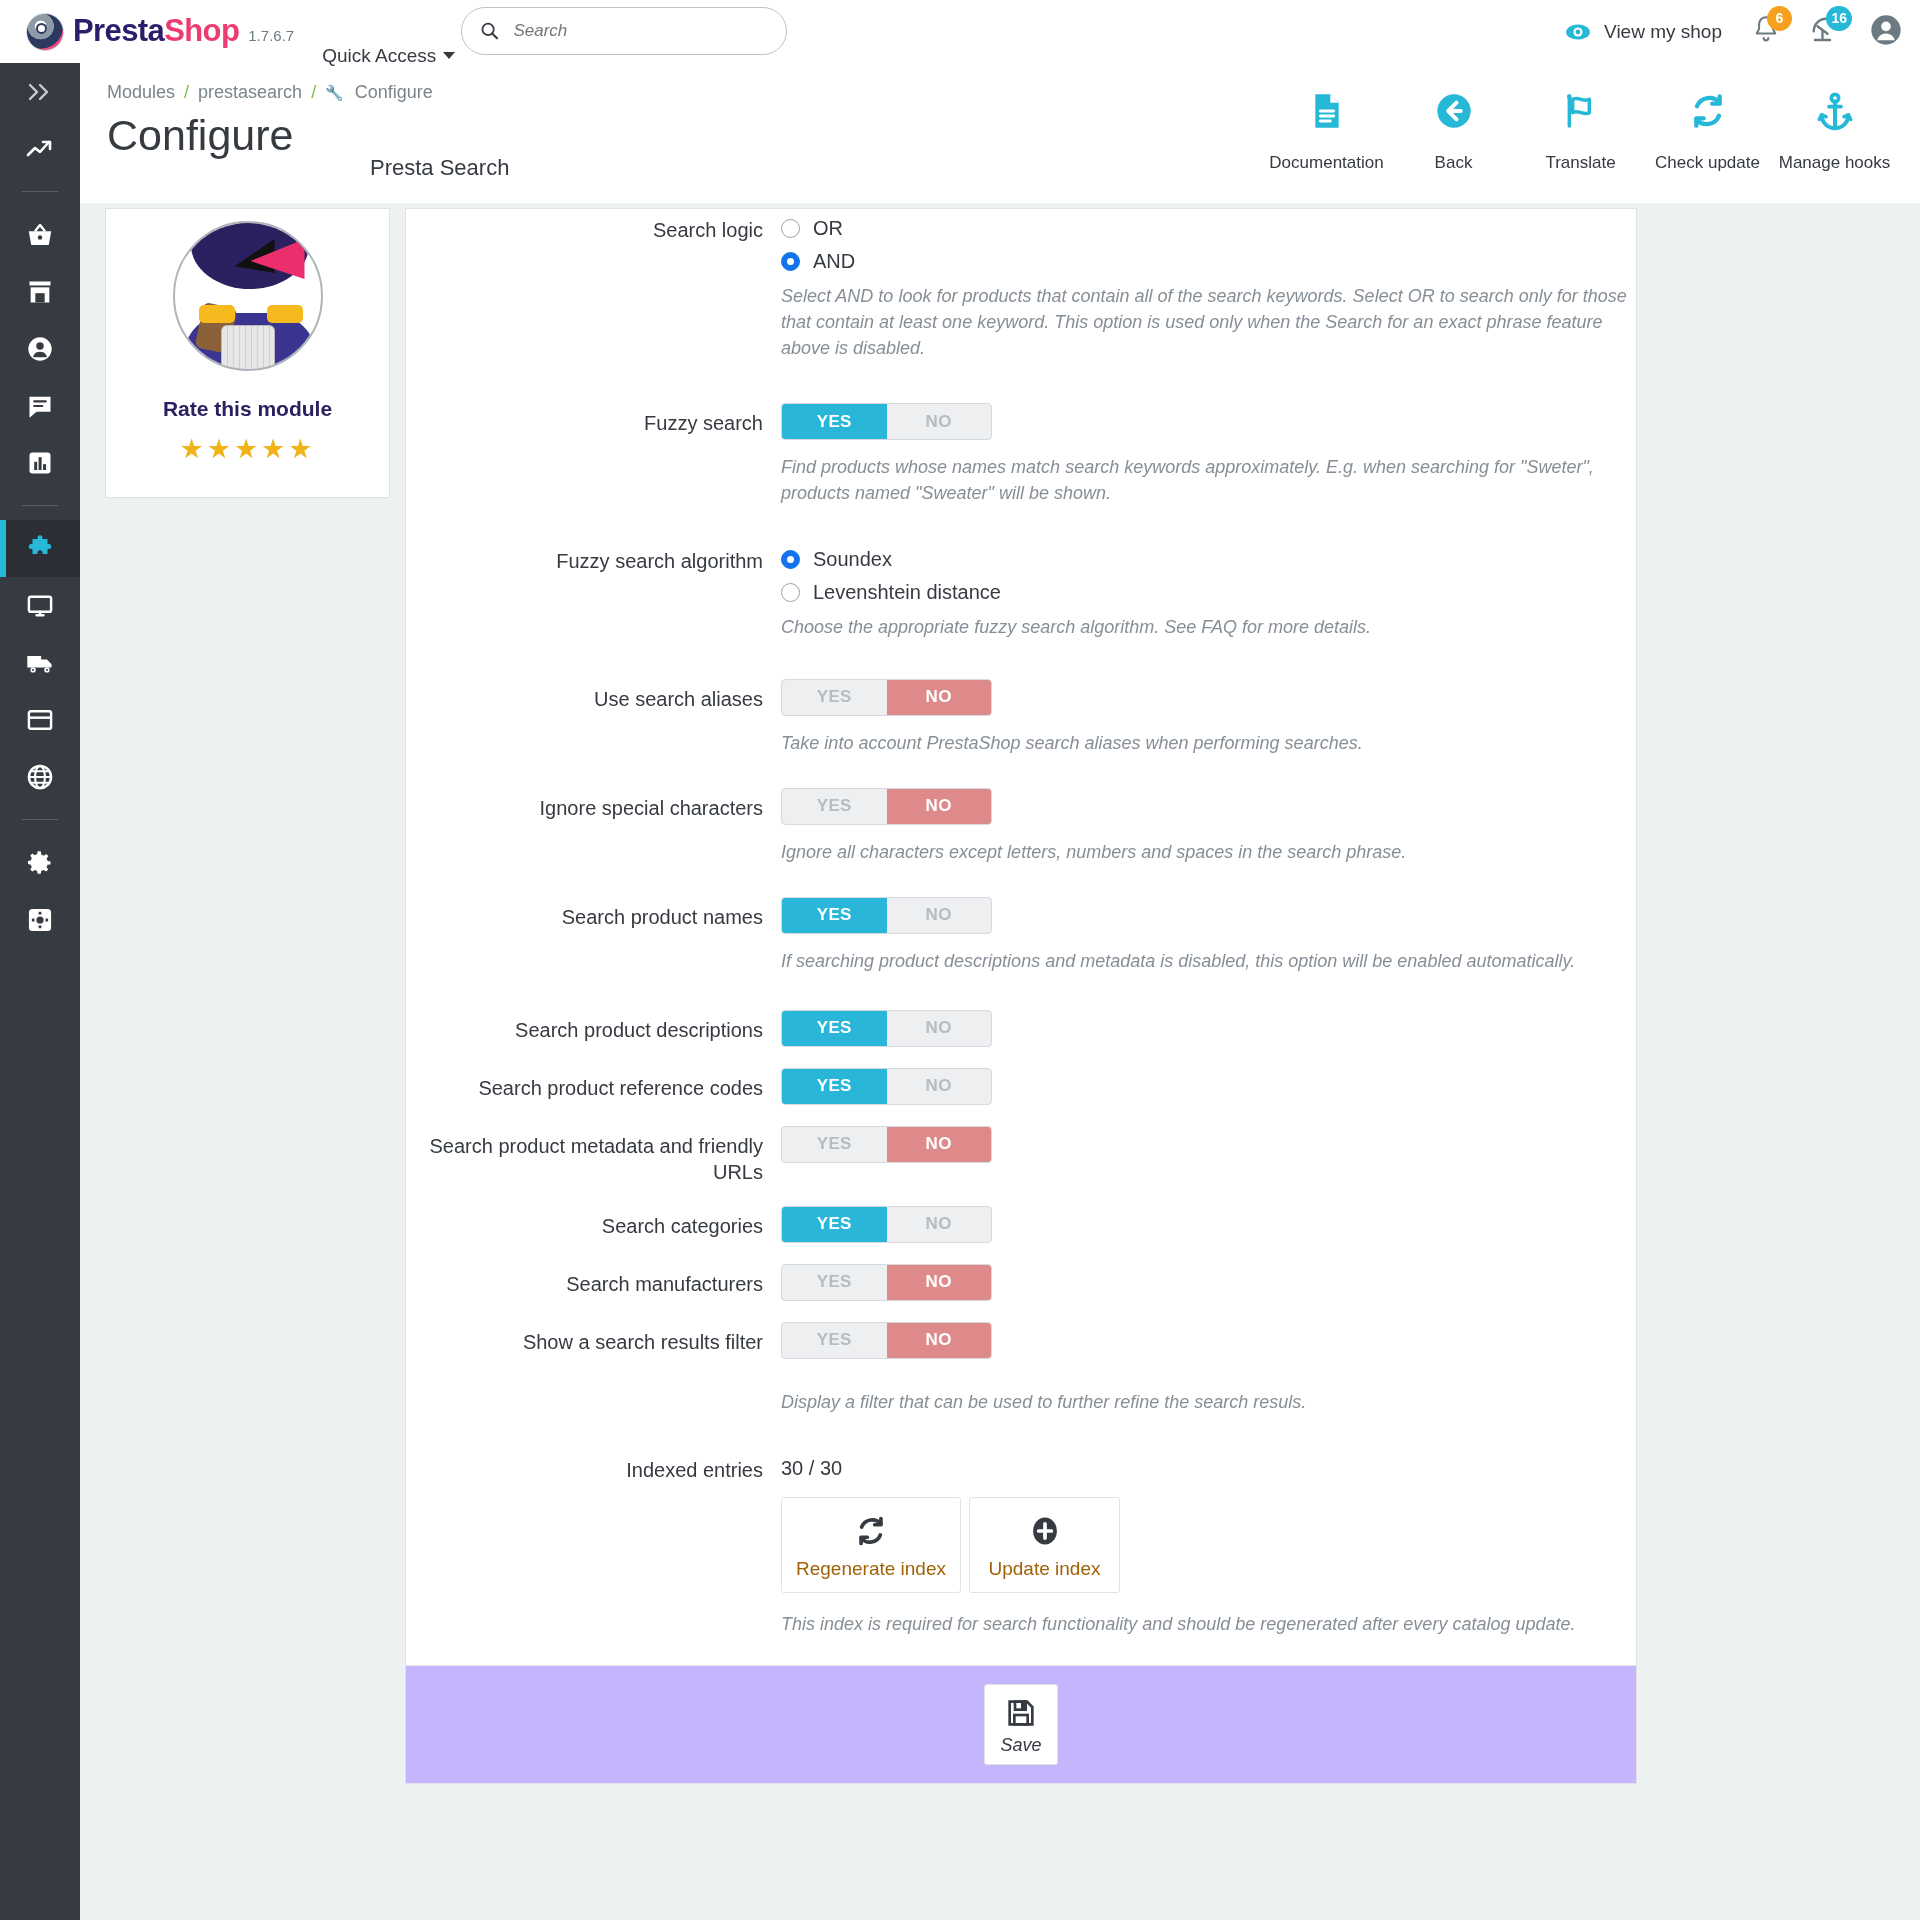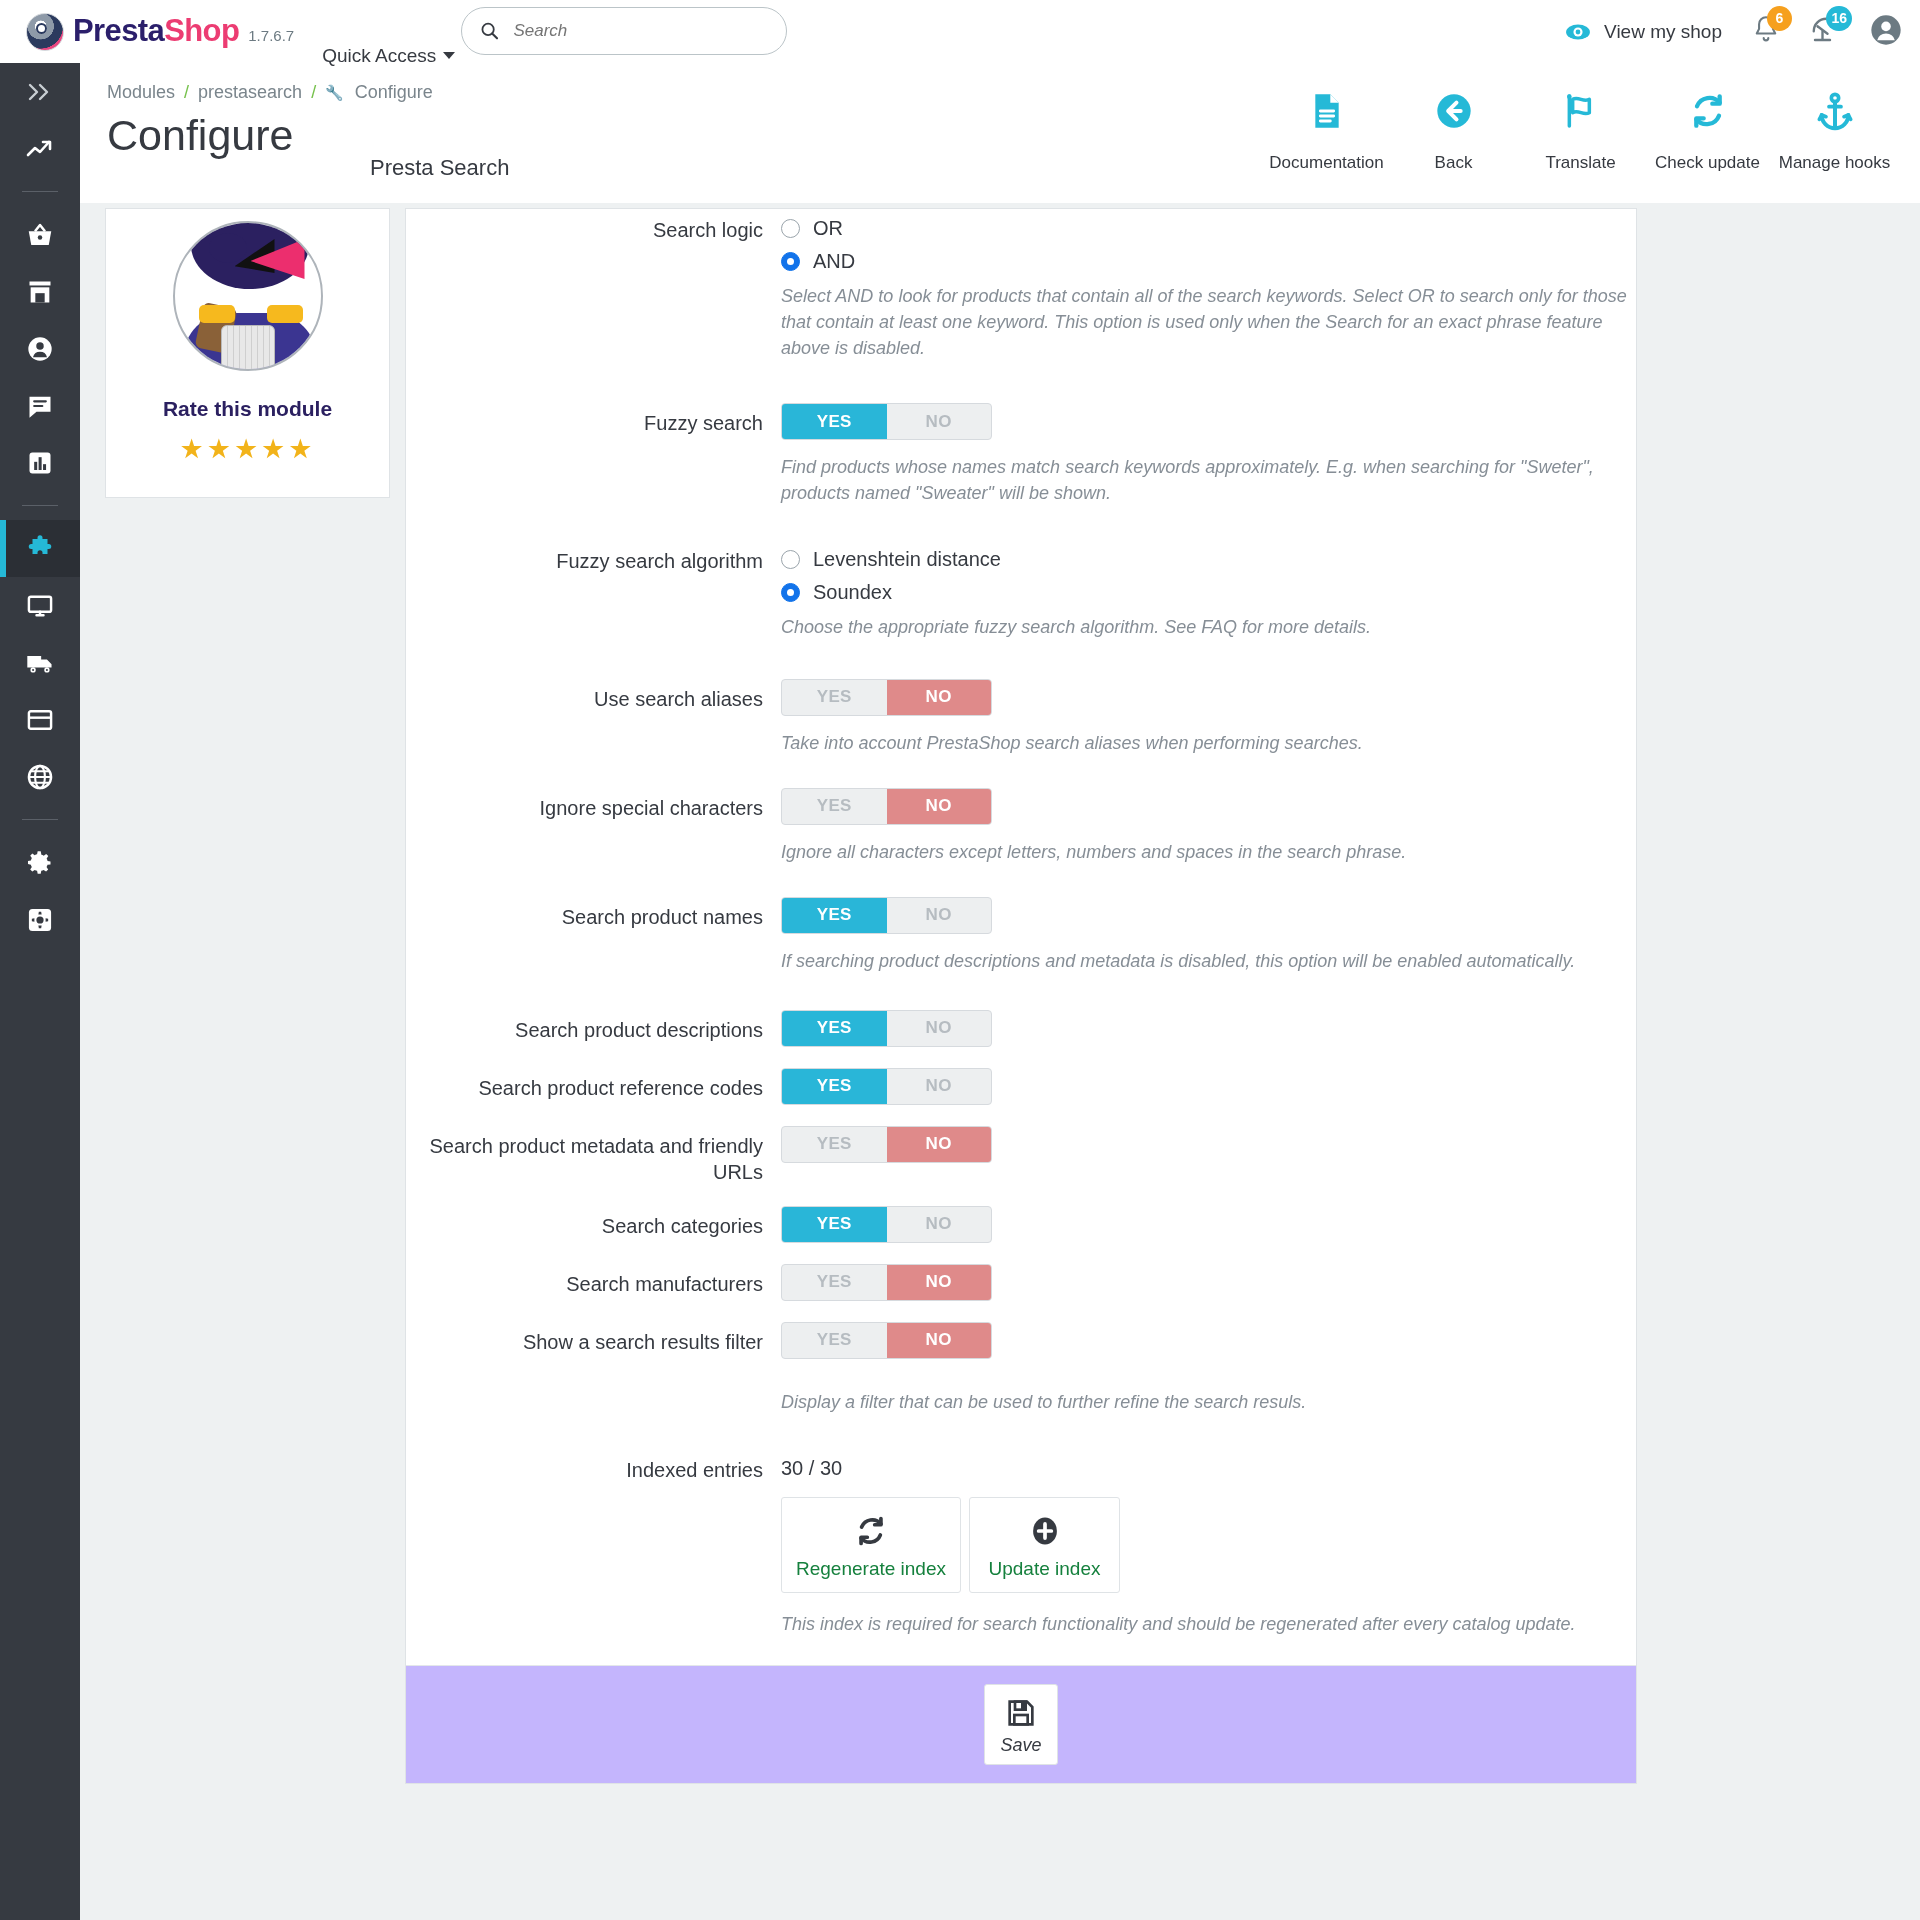--- a/index.html
+++ b/index.html
@@ -164,21 +164,21 @@
   }
   .toggle .yes { color: #b6bcc1; }
   .toggle .no  { color: #b6bcc1; }
   .toggle.on .yes { background: #29b6d8; color: #fff; }
   .toggle.off .no { background: #df8a8a; color: #fff; }
   
   .idx-btns { display: flex; gap: 8px; }
   .idx-btn {
     min-width: 151px; padding: 16px 14px 12px; border: 1px solid #dfe3e6; background: #fff;
     display: flex; flex-direction: column; align-items: center; gap: 10px;
-    font-size: 19px; color: #15803d; cursor: pointer; border-radius: 3px;
+    font-size: 19px; color: #a16207; cursor: pointer; border-radius: 3px;
   }
   .idx-value { font-size: 20px; color: #363a41; }
   
   .form-footer {
     border-top: 1px solid #e3e7ea; background: #c4b5fd; padding: 18px 24px;
     display: flex; justify-content: center; font-style: italic;
   }
   .save-btn {
     width: 74px; padding: 12px 0 8px; border: 1px solid #dfe3e6; background: #fff;
     display: flex; flex-direction: column; align-items: center; gap: 6px;
@@ -440,26 +440,26 @@
           <div class="no">NO</div>
         </div>
         <div class="help" style="margin-top:14px;">Find products whose names match search keywords approximately. E.g. when searching for "Sweter", products named "Sweater" will be shown.</div>
       </div>
     </div>
 
     <div class="row" style="padding-top:42px;">
       <div class="lbl">Fuzzy search algorithm</div>
       <div class="ctrl">
         <div class="radio-line">
+          <span class="radio on"></span>
+          <span>Soundex</span>
+        </div>
+        <div class="radio-line">
           <span class="radio"></span>
           <span>Levenshtein distance</span>
-        </div>
-        <div class="radio-line">
-          <span class="radio on"></span>
-          <span>Soundex</span>
         </div>
         <div class="help" style="margin-top:8px;">Choose the appropriate fuzzy search algorithm. See FAQ for more details.</div>
       </div>
     </div>
 
     <div class="row" style="padding-top:38px;">
       <div class="lbl" style="padding-top:7px;">Use search aliases</div>
       <div class="ctrl">
         <div class="toggle off">
           <div class="yes">YES</div>

